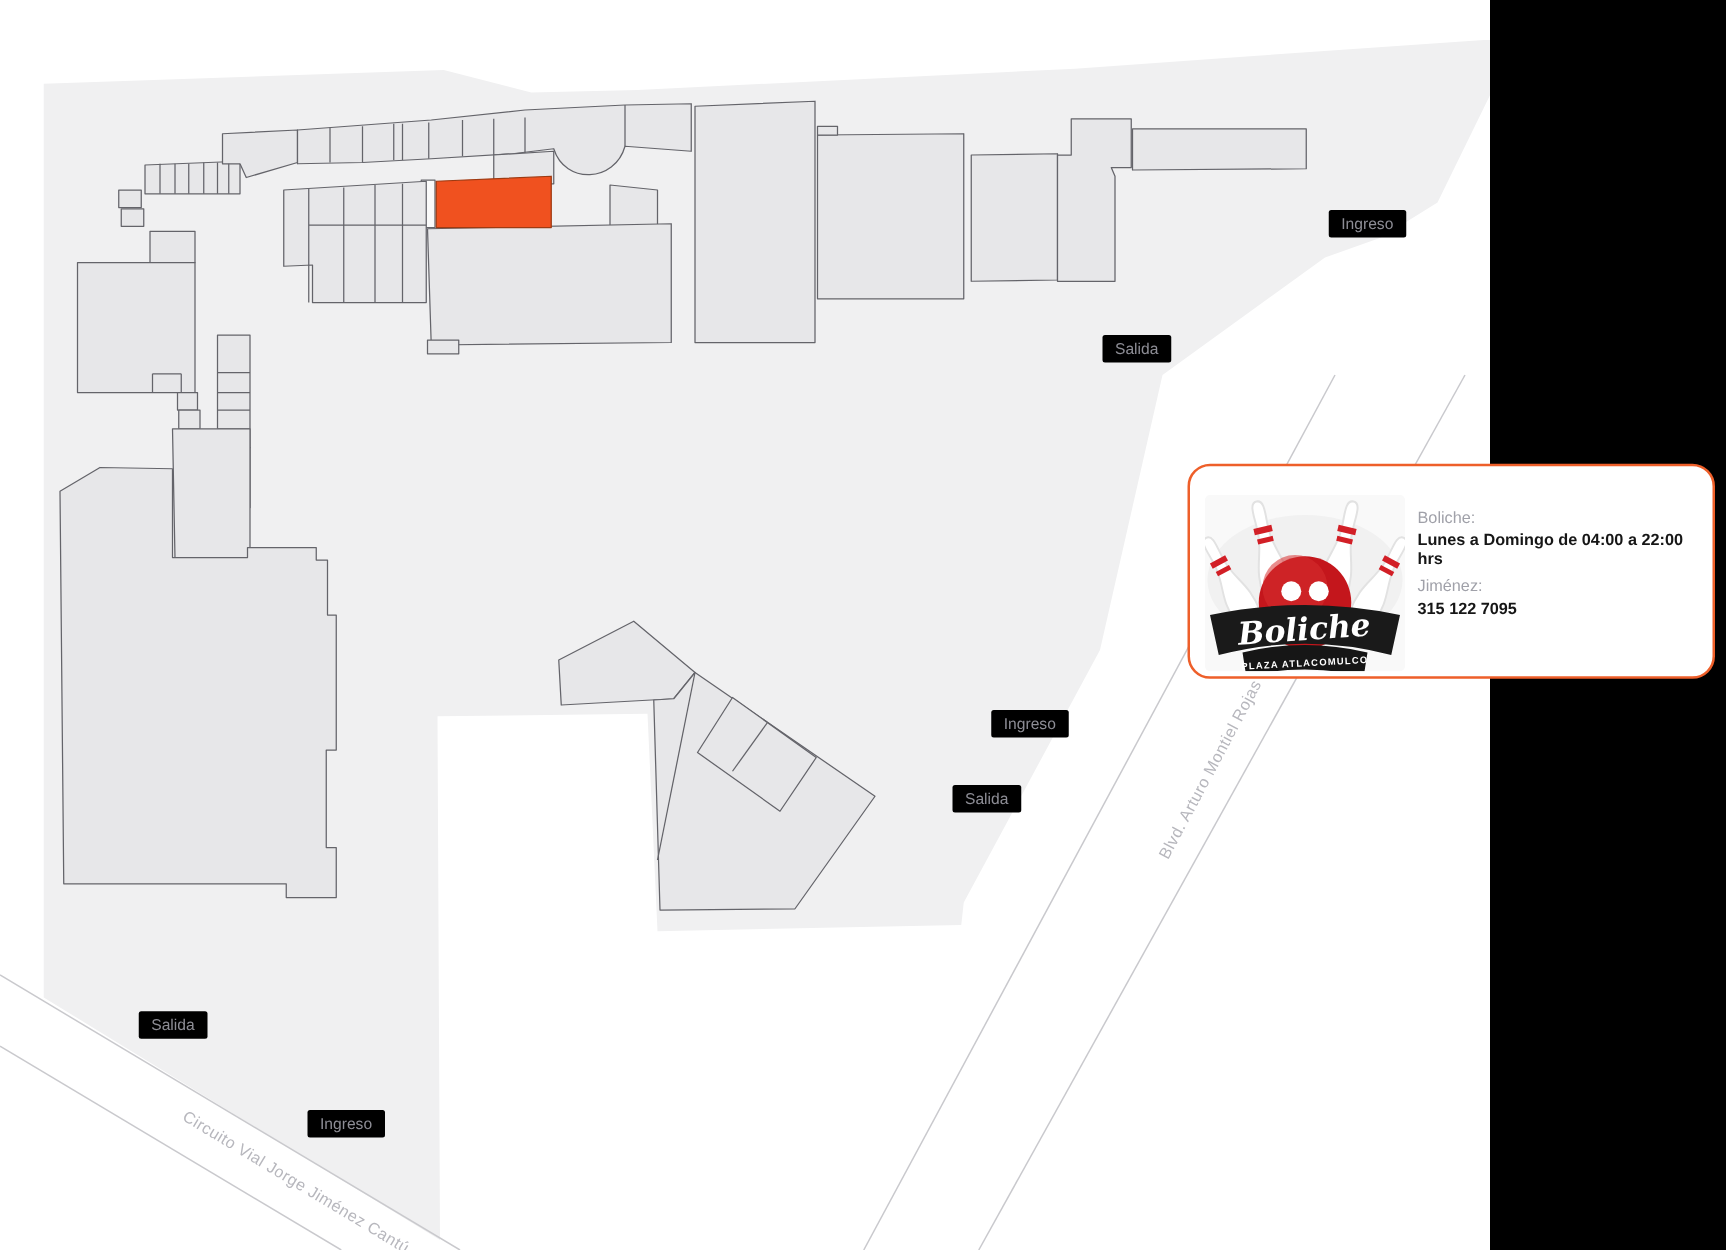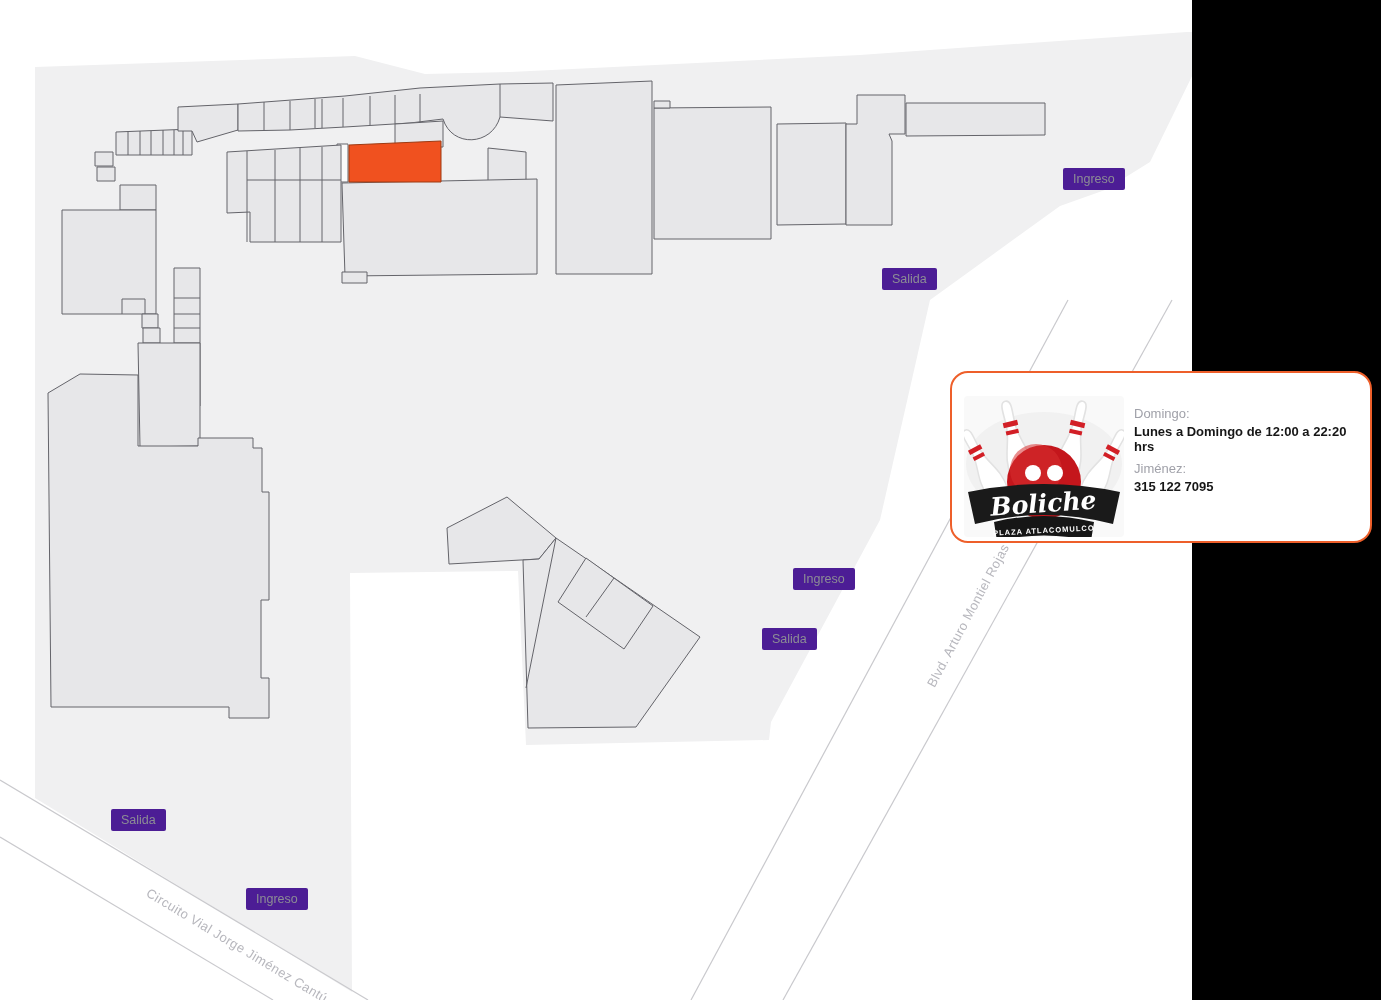--- a/index.html
+++ b/index.html
@@ -7,21 +7,21 @@
     width:1381px;height:1000px;position:relative;overflow:hidden;
     background:#ffffff;
     font-family:"Liberation Sans", sans-serif;
   }
   .map-wrap{position:absolute;inset:0;}
   svg{display:block;}
 
   
   .chip{
     position:absolute;
-    background:#4c1d95;
+    background:#000000;
     color:#8d8d95;
     font-size:12.5px;
     line-height:16px;
     padding:3px 10px;
     border-radius:2px;
     white-space:nowrap;
   }
 
   
   .street{
@@ -198,18 +198,18 @@
 
       <g>
         <path d="M4,96 Q80,80 156,96 L149,128 Q80,110 11,128 Z" fill="#1a1a1a"></path>
         <text x="80" y="116" text-anchor="middle" transform="rotate(-4 80 116)" font-family="'DejaVu Serif', serif" font-style="italic" font-weight="bold" font-size="25" fill="#ffffff">Boliche</text>
         <path d="M30,126 Q80,114 130,126 L127,145 Q80,134 33,145 Z" fill="#161616"></path>
         <text x="80" y="137" text-anchor="middle" transform="rotate(-3 80 137)" font-family="'Liberation Sans', sans-serif" font-weight="bold" font-size="7.5" letter-spacing="1" fill="#ffffff">PLAZA ATLACOMULCO</text>
       </g>
     </svg>
   </div>
   <div class="card-body">
-    <div class="card-label">Domingo:</div>
-    <div class="card-strong">Lunes a Domingo de 12:00 a 22:20 hrs</div>
+    <div class="card-label">Boliche:</div>
+    <div class="card-strong">Lunes a Domingo de 04:00 a 22:00 hrs</div>
     <div class="card-label">Jiménez:</div>
     <div class="card-strong">315 122 7095</div>
   </div>
 </div>
 
 </body></html>

